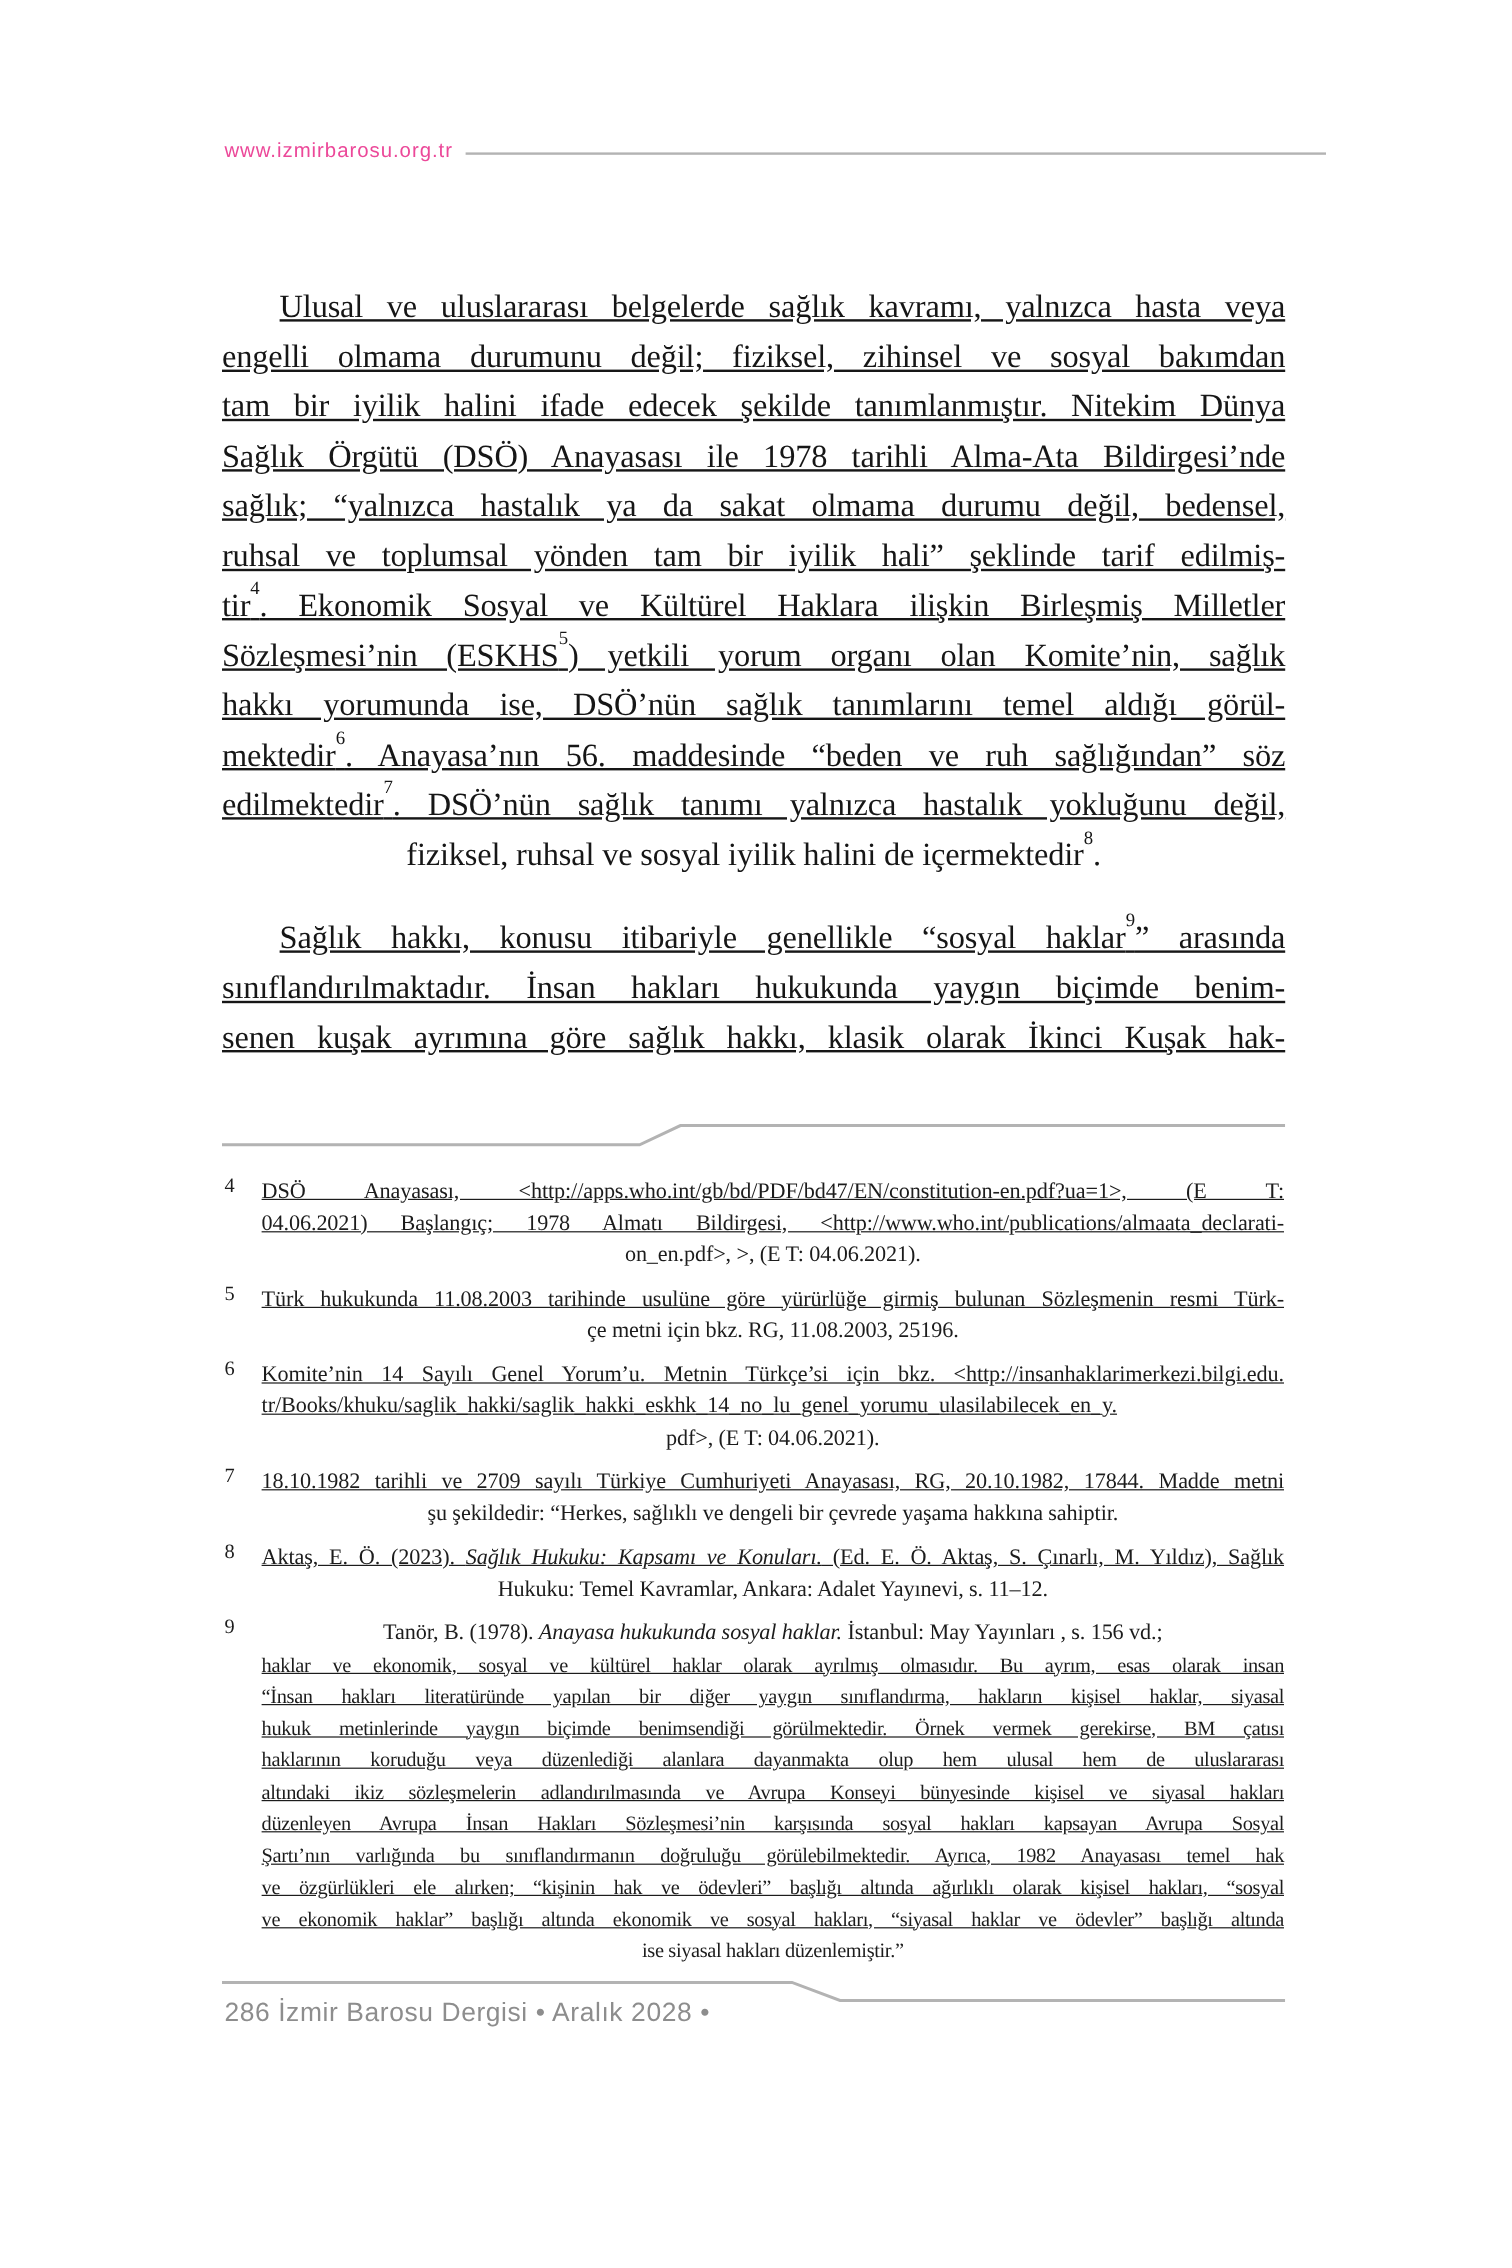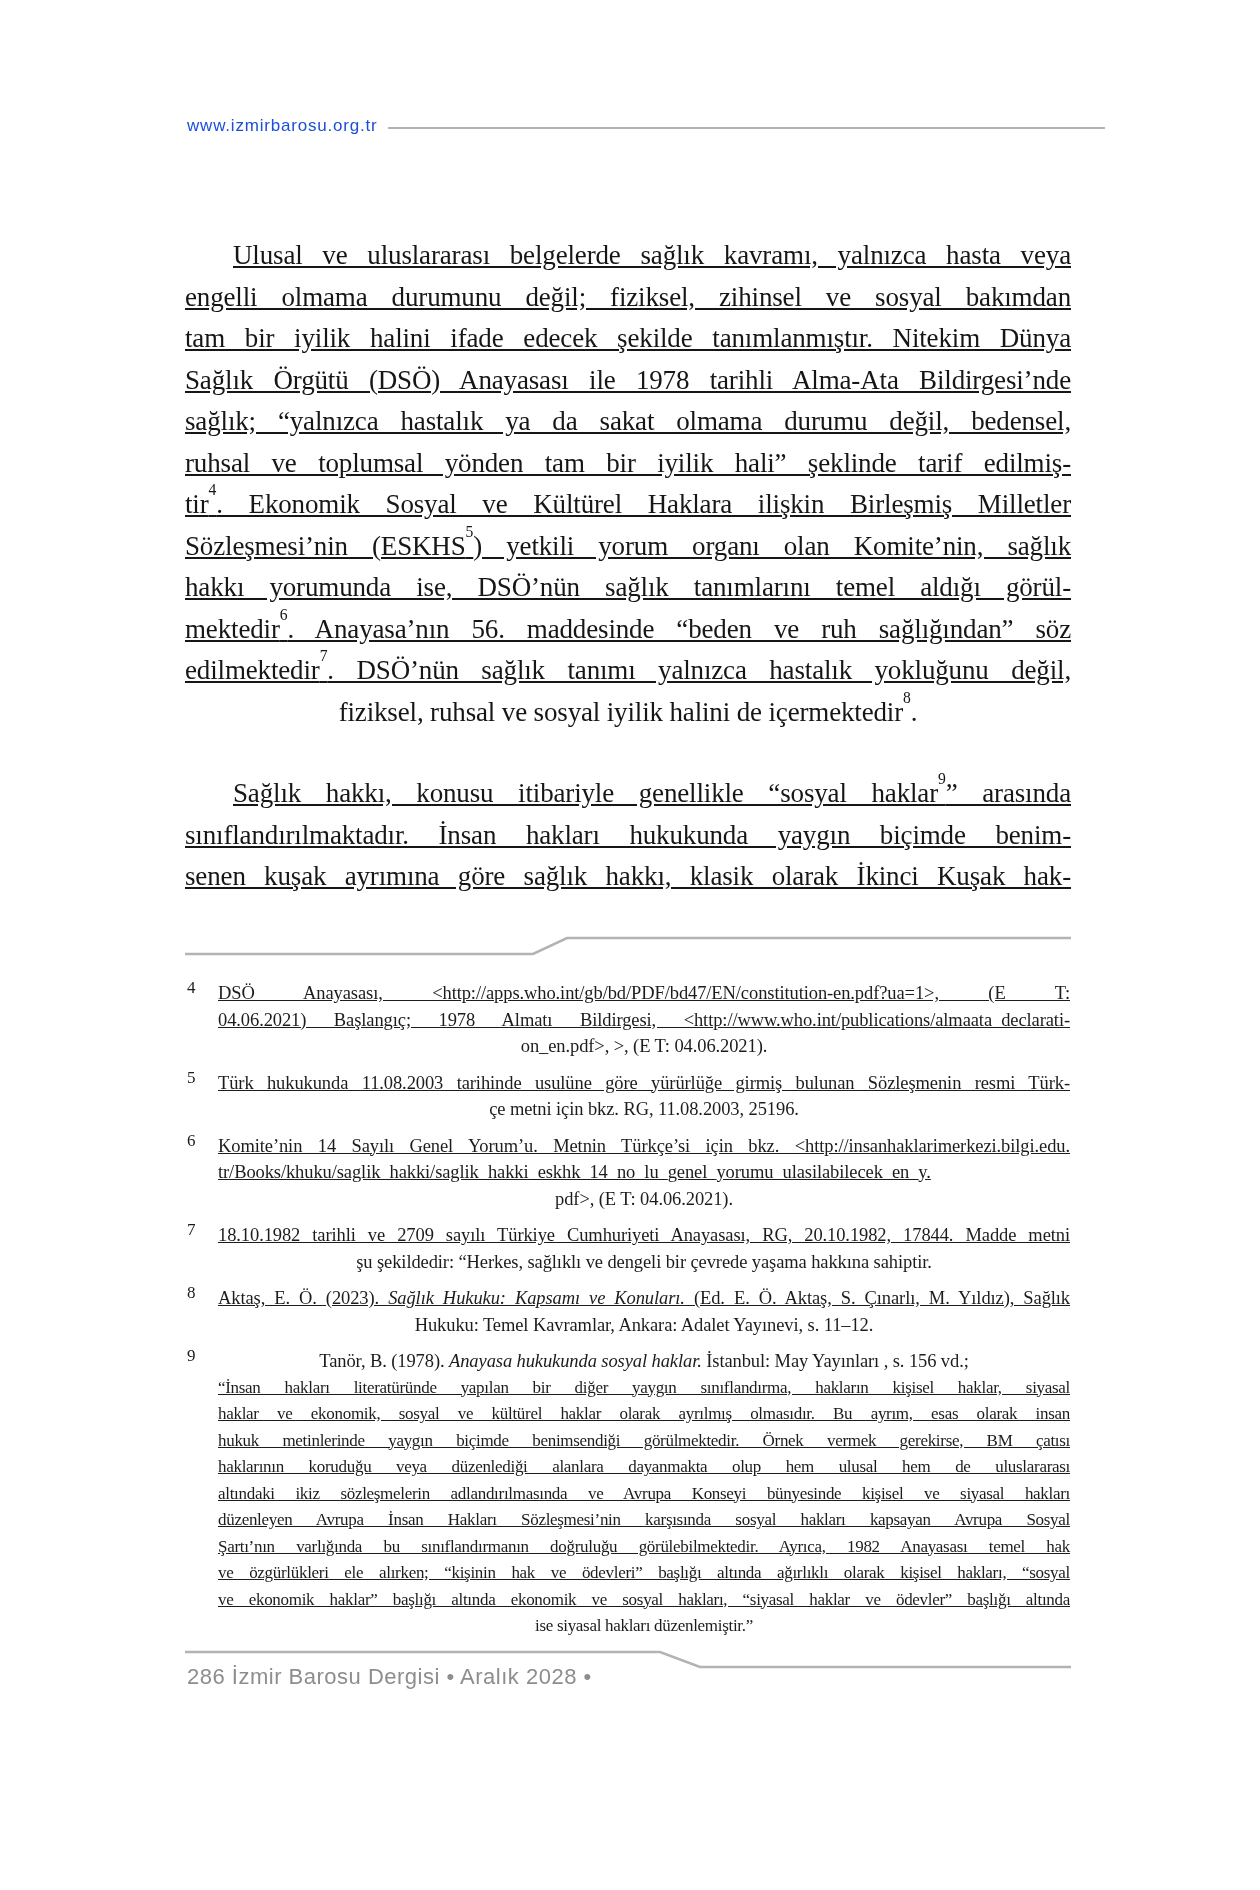--- a/index.html
+++ b/index.html
@@ -1,25 +1,25 @@
 <!DOCTYPE html>
 <html lang="tr"><head>
 <meta charset="utf-8">
 <style>
   html,body{margin:0;padding:0;background:#ffffff;}
   .page{position:relative;width:1260px;height:1890px;background:#ffffff;overflow:hidden;
         font-family:"Liberation Serif", serif;color:#1a1a1a;}
   
   .header-url{position:absolute;left:187px;top:116px;font-family:"Liberation Sans",sans-serif;
-        font-size:17px;letter-spacing:.8px;color:#1d4ed8;}
+        font-size:17px;letter-spacing:.8px;color:#ec4899;}
   .header-rule{position:absolute;left:388px;top:127px;width:717px;height:2px;background:#b3b3b3;}
   
   .body-text{position:absolute;left:185px;top:235px;width:886px;
         font-size:27px;line-height:41.5px;letter-spacing:-0.15px;color:#161616;}
-  .para + .para{margin-top:40px;}
+  .para + .para{margin-top:28px;}
   .line{text-align:center;}
   .line.just{text-align:justify;text-align-last:justify;text-decoration:underline;}
   .line.indent{text-indent:48px;}
   .sup{font-size:0.58em;position:relative;top:-0.5em;line-height:0;}
   .it{font-style:italic;}
   
   .rule-svg{position:absolute;display:block;}
   
   .footnotes{position:absolute;left:218px;top:980px;width:852px;
         font-size:18.5px;line-height:26.5px;letter-spacing:-0.1px;color:#1c1c1c;}
@@ -88,22 +88,22 @@
         <div class="line"><span>şu şekildedir: “Herkes, sağlıklı ve dengeli bir çevrede yaşama hakkına sahiptir.</span></div>
       </div>
       <div class="footnote">
         <span class="fn-num">8</span>
         <div class="line just"><span>Aktaş, E. Ö. (2023). </span><span class="it">Sağlık Hukuku: Kapsamı ve Konuları.</span><span> (Ed. E. Ö. Aktaş, S. Çınarlı, M. Yıldız),  Sağlık</span></div>
         <div class="line"><span>Hukuku: Temel Kavramlar, Ankara: Adalet Yayınevi, s. 11–12.</span></div>
       </div>
       <div class="footnote">
         <span class="fn-num">9</span>
         <div class="line"><span>Tanör, B. (1978). </span><span class="it">Anayasa hukukunda sosyal haklar.</span><span> İstanbul: May Yayınları , s. 156 vd.;</span></div>
+        <div class="line just tight"><span>haklar ve ekonomik, sosyal ve kültürel haklar olarak ayrılmış olmasıdır. Bu ayrım, esas olarak insan</span></div>
         <div class="line just tight"><span>“İnsan hakları literatüründe yapılan bir diğer yaygın sınıflandırma, hakların kişisel haklar, siyasal</span></div>
-        <div class="line just tight"><span>haklar ve ekonomik, sosyal ve kültürel haklar olarak ayrılmış olmasıdır. Bu ayrım, esas olarak insan</span></div>
         <div class="line just tight"><span>hukuk metinlerinde yaygın biçimde benimsendiği görülmektedir. Örnek vermek gerekirse, BM çatısı</span></div>
         <div class="line just tight"><span>haklarının koruduğu veya düzenlediği alanlara dayanmakta olup hem ulusal hem de uluslararası</span></div>
         <div class="line just tight"><span>altındaki ikiz sözleşmelerin adlandırılmasında ve Avrupa Konseyi bünyesinde kişisel ve siyasal hakları</span></div>
         <div class="line just tight"><span>düzenleyen Avrupa İnsan Hakları Sözleşmesi’nin karşısında sosyal hakları kapsayan Avrupa Sosyal</span></div>
         <div class="line just tight"><span>Şartı’nın varlığında bu sınıflandırmanın doğruluğu görülebilmektedir. Ayrıca, 1982 Anayasası temel hak</span></div>
         <div class="line just tight"><span>ve özgürlükleri ele alırken; “kişinin hak ve ödevleri” başlığı altında ağırlıklı olarak kişisel hakları, “sosyal</span></div>
         <div class="line just tight"><span>ve ekonomik haklar” başlığı altında ekonomik ve sosyal hakları, “siyasal haklar ve ödevler” başlığı altında</span></div>
         <div class="line tight"><span>ise siyasal hakları düzenlemiştir.”</span></div>
       </div>
     </div>

